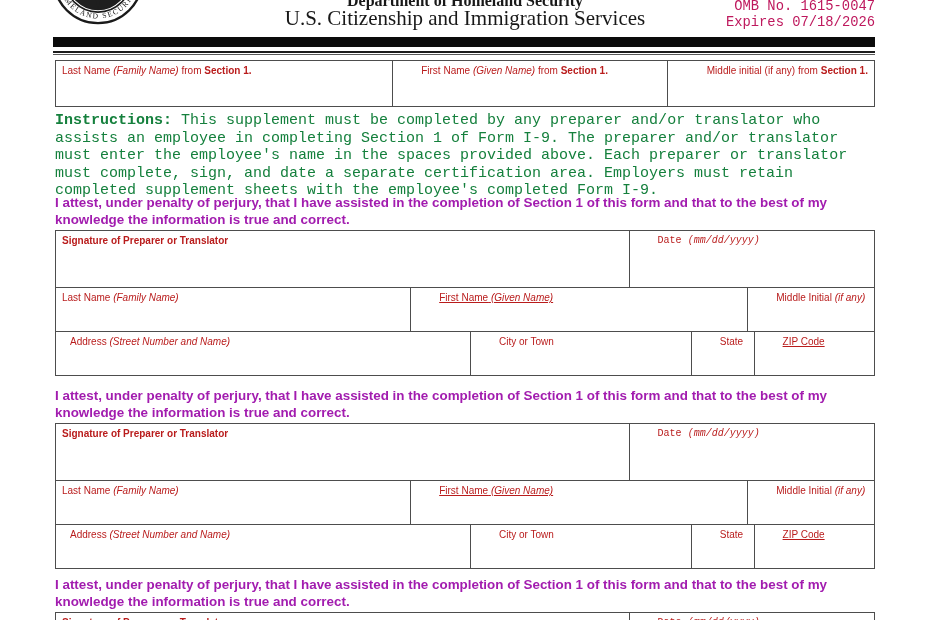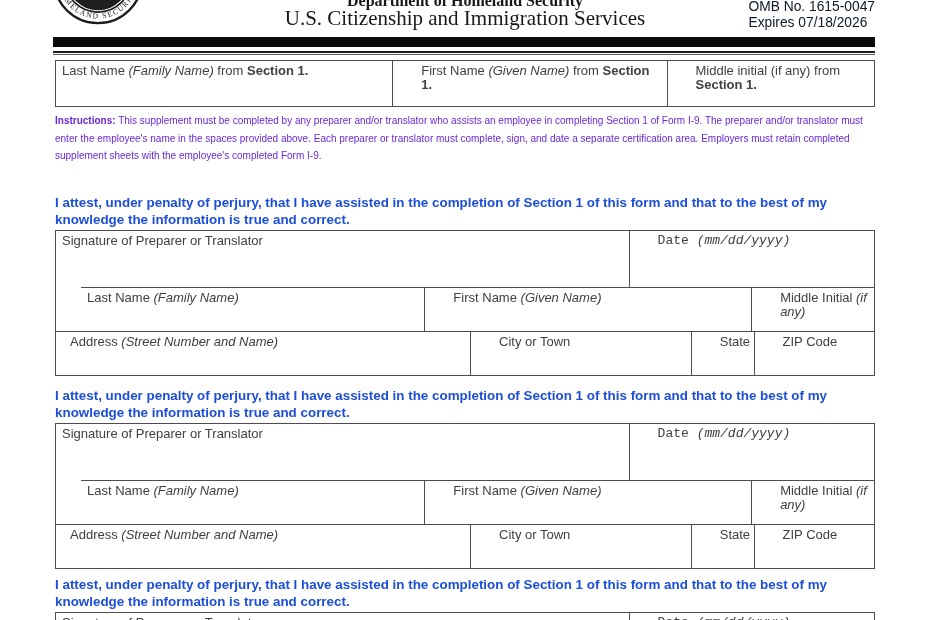--- a/index.html
+++ b/index.html
@@ -30,25 +30,25 @@
     text-align: center;
     font-family: "Liberation Serif", "DejaVu Serif", serif;
     color: #181818;
   }
   .hdr-center .agency { font-size: 16px; font-weight: bold; line-height: 17px; }
   .hdr-center .service { font-size: 21px; line-height: 19px; }
   .hdr-right {
     position: absolute;
     right: 55px;
     top: -1px;
-    text-align: left;
-    font-family: Liberation Sans, sans-serif;
+    text-align: right;
+    font-family: Liberation Mono, monospace;
     font-size: 13.8px;
     line-height: 15.5px;
-    color: #0f172a;
+    color: #be185d;
   }
 
   .black-bar {
     position: absolute;
     left: 53px;
     top: 37px;
     width: 822px;
     height: 10px;
     background: #0b0b0b;
   }
@@ -66,72 +66,73 @@
   .tbl {
     position: absolute;
     left: 55px;
     width: 820px;
     border: 1px solid #4d4d4d;
   }
   .row { display: flex; }
   .row + .row { border-top: 1px solid #4d4d4d; }
   .cell {
     padding: 3px 6px;
-    font-size: 13px;
+    font-size: 10px;
     line-height: 14px;
-    color: #404040;
+    color: #b91c1c;
     overflow: hidden;
   }
   .cell + .cell { border-left: 1px solid #4d4d4d; padding-left: 28px; }
   .cell i { font-style: italic; }
   .cell b { font-weight: bold; }
 
   .top-tbl { top: 60px; }
   .top-tbl .row { height: 45px; }
   .top-tbl .c1 { width: 41.1%; }
   .top-tbl .c2 { width: 33.54%; }
-  .top-tbl .c3 { width: 25.36%; }
+  .top-tbl .c3 { width: 25.36%; text-align: right; }
 
   .ct .r1 { height: 56px; }
-  .ct .r2 { height: 44px; margin-left: 25px; }
+  .ct .r2 { height: 44px; }
   .ct .r3 { height: 44px; }
-  .ct .sig  { width: 70%; }
+  .ct .sig  { width: 70%; font-weight: bold; }
   .ct .date { width: 30%; font-family: Liberation Mono, monospace; }
   .ct .last { width: 43.3%; }
-  .ct .first{ width: 41.21%; }
+  .ct .first{ width: 41.21%; text-decoration: underline; }
   .ct .mid  { width: 15.49%; }
   .ct .addr { width: 47.93%; margin-left: 8px; }
   .ct .city { width: 28.65%; margin-left: 40px; }
   .ct .state{ width: 7.93%; }
-  .ct .zip  { width: 15.49%; }
+  .ct .zip  { width: 15.49%; text-decoration: underline; }
 
   .ct1 { top: 230px; }
   .ct2 { top: 423px; }
   .ct3 { top: 612px; }
   .ct3 .r1 { height: 56px; }
 
   
   .instructions {
     position: absolute;
     left: 55px;
     top: 112px;
     width: 822px;
-    font-size: 10px;
+    font-size: 15px;
     line-height: 17.6px;
-    color: #6d28d9;
+    color: #15803d;
+    font-family: Liberation Mono, monospace;
   }
   .instructions b { font-weight: bold; }
   .attest {
     position: absolute;
     left: 55px;
     width: 822px;
     font-size: 13.4px;
     font-weight: bold;
     line-height: 16.5px;
-    color: #1d4ed8;
+    color: #a21caf;
   }
   .attest.a1 { top: 195px; }
   .attest.a2 { top: 388px; }
   .attest.a3 { top: 577px; }
 </style>
 </head>
 <body>
 
 <div class="page">
 

